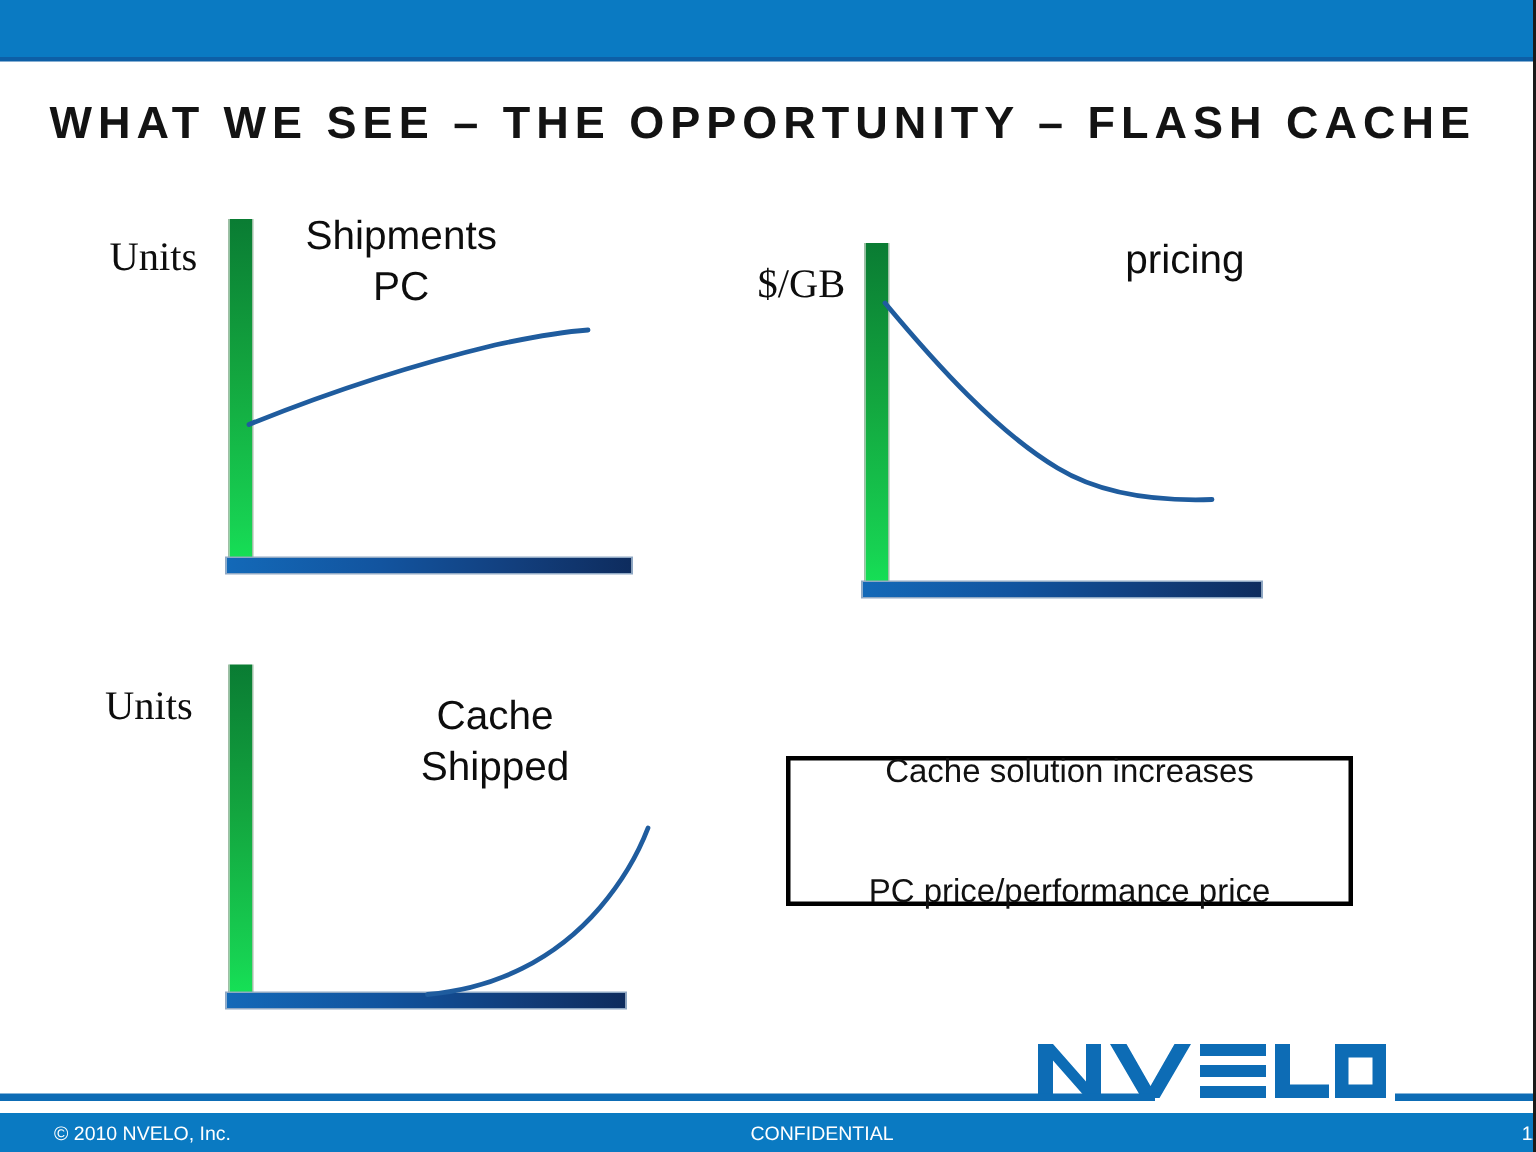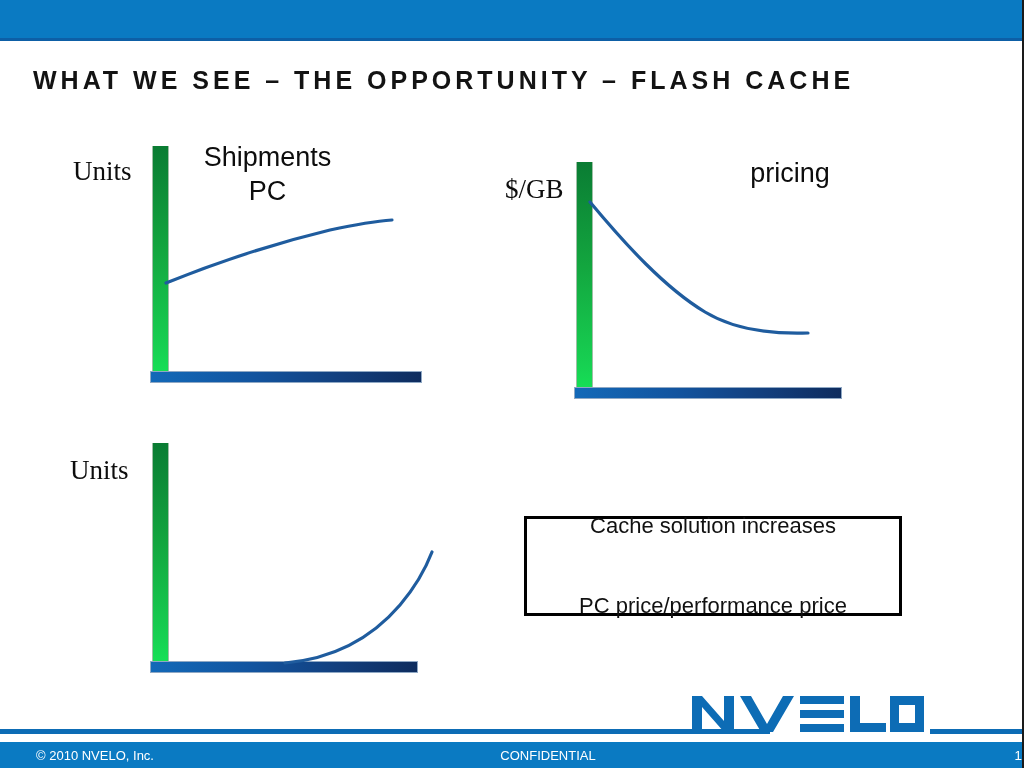--- a/index.html
+++ b/index.html
@@ -30,21 +30,21 @@
   .top-band-rule {
     position: absolute;
     left: 0; top: 38px;
     width: 1024px; height: 3px;
     background: #0d5fa6;
   }
   .slide-title {
     position: absolute;
     left: 33px;
     top: 66px;
-    font-size: 25px;
+    font-size: 30px;
     font-weight: bold;
     letter-spacing: 4.0px;
     color: #131313;
     white-space: nowrap;
     font-family: "Liberation Sans", sans-serif;
   }
 
   
   .chart {
     position: absolute;
@@ -79,21 +79,21 @@
   }
   .curve-svg {
     position: absolute;
     overflow: visible;
   }
 
   
   .callout {
     position: absolute;
     left: 524px;
-    top: 516px;
+    top: 504px;
     width: 378px;
     height: 100px;
     border: 3px solid #000000;
     background: #ffffff;
     box-sizing: border-box;
     display: flex;
     flex-direction: column;
     align-items: center;
     justify-content: center;
     gap: 48px;
@@ -174,20 +174,24 @@
     </div>
     <div class="y-axis" style="left:116px;top:146px;width:17px;height:232px;"></div>
     <div class="x-axis" style="left:114px;top:371px;width:268px;height:12px;"></div>
     <svg class="curve-svg" style="left:0;top:0;" width="564" height="400" viewBox="0 0 564 400">
       <path d="M130,186 C165,228 205,272 245,296 C278,316 318,318 348,317" fill="none" stroke="#1f5c9e" stroke-width="3.2" stroke-linecap="round"></path>
     </svg>
   </div>
 
   <div class="chart" style="left:0;top:400px;width:460px;height:300px;">
     <div class="axis-label" style="left:70px;top:55px;">Units</div>
+    <div class="chart-caption" style="left:250px;top:60px;width:160px;">
+      <div>Cache</div>
+      <div>Shipped</div>
+    </div>
     <div class="y-axis" style="left:152px;top:43px;width:17px;height:222px;"></div>
     <div class="x-axis" style="left:150px;top:261px;width:268px;height:12px;"></div>
     <svg class="curve-svg" style="left:0;top:0;" width="460" height="300" viewBox="0 0 460 300">
       <path d="M285,263 C330,259 370,240 400,205 C417,185 427,165 432,152" fill="none" stroke="#1f5c9e" stroke-width="3.2" stroke-linecap="round"></path>
     </svg>
   </div>
 
   <div class="callout">
     <div class="callout-line">Cache solution increases</div>
     <div class="callout-line">PC price/performance price</div>

